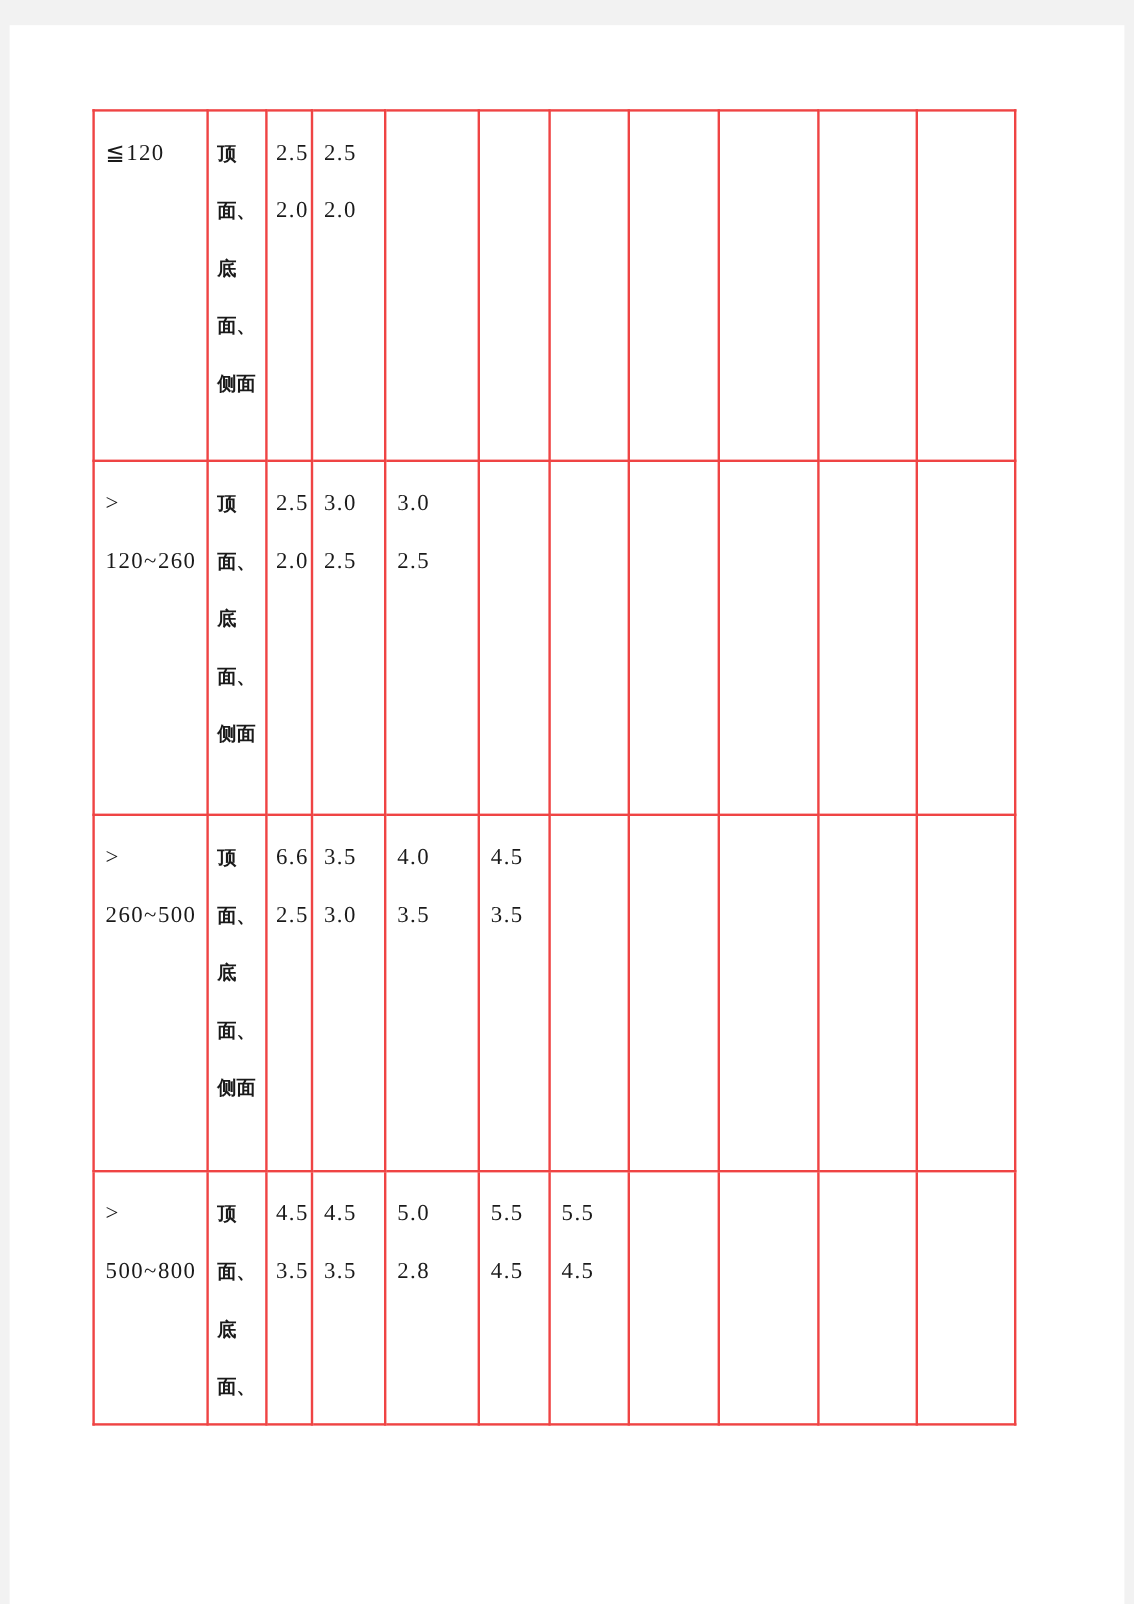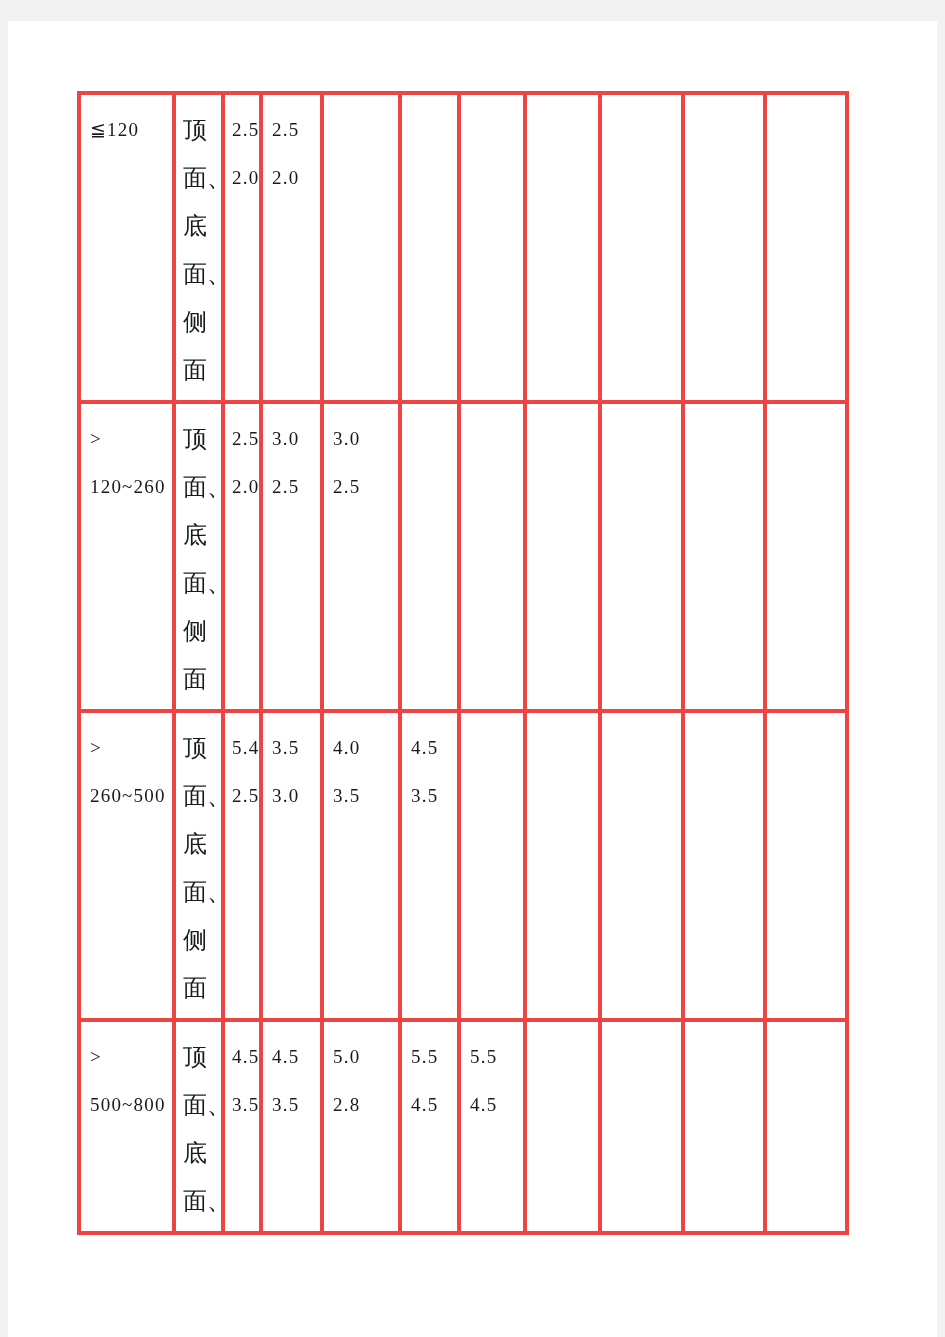--- a/index.html
+++ b/index.html
@@ -27,41 +27,42 @@
   
   .doc-table {
     position: absolute;
     left: 69px;       
     top: 70px;        
     width: 768px;     
     border-collapse: collapse;
     table-layout: fixed;
   }
   .doc-table td {
-    border: 4px solid #ef4444;
+    border: 2px solid #ef4444;
     vertical-align: top;
     padding: 0;
     background: #ffffff;
   }
   .cellbox {
     padding: 11px 7px 6px 9px;
     font-size: 19px;
     line-height: 48px;
     color: #1a1a1a;
     white-space: pre-line;
     letter-spacing: 0.4px;
   }
   .cellbox.num {
     letter-spacing: 1.2px;
   }
   .cellbox.cjk {
     font-family: "DejaVu Sans", "Liberation Sans", sans-serif;
-    font-size: 24px;
+    font-size: 16px;
     padding-left: 7px;
     letter-spacing: 0;
+    font-weight: bold;
   }
   .cellbox.narrow {
     padding-left: 7px;
     padding-right: 2px;
   }
 
   
   tr.r0 { height: 292px; }
   tr.r1 { height: 295px; }
   tr.r2 { height: 297px; }
@@ -163,21 +164,21 @@
       </tr>
       <tr class="r2">
         <td>
             <div class="cellbox num">&gt;
 260~500</div>
           </td>
         <td>
             <div class="cellbox cjk">顶面、底面、侧面</div>
           </td>
         <td>
-            <div class="cellbox num narrow">5.4 2.5</div>
+            <div class="cellbox num narrow">6.6 2.5</div>
           </td>
         <td>
             <div class="cellbox num">3.5
 3.0</div>
           </td>
         <td>
             <div class="cellbox num">4.0
 3.5</div>
           </td>
         <td>

